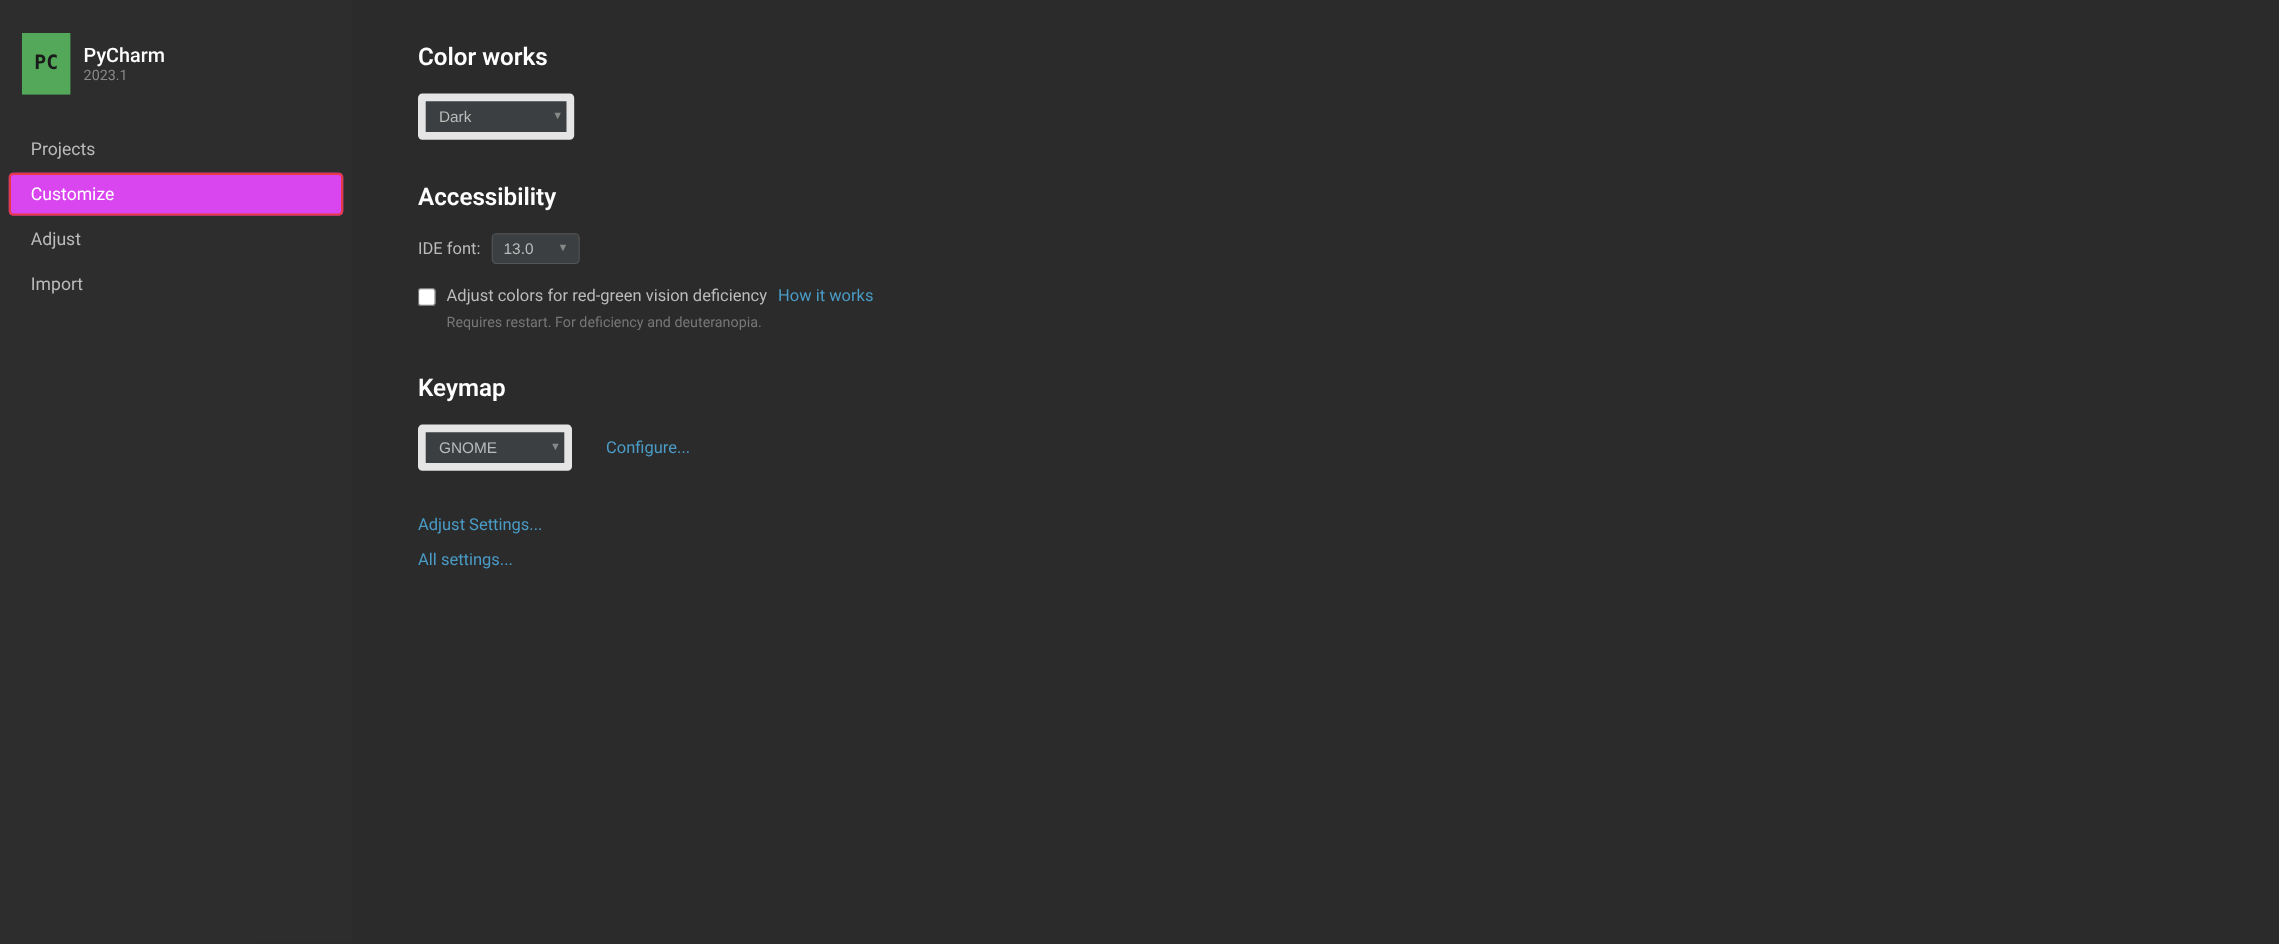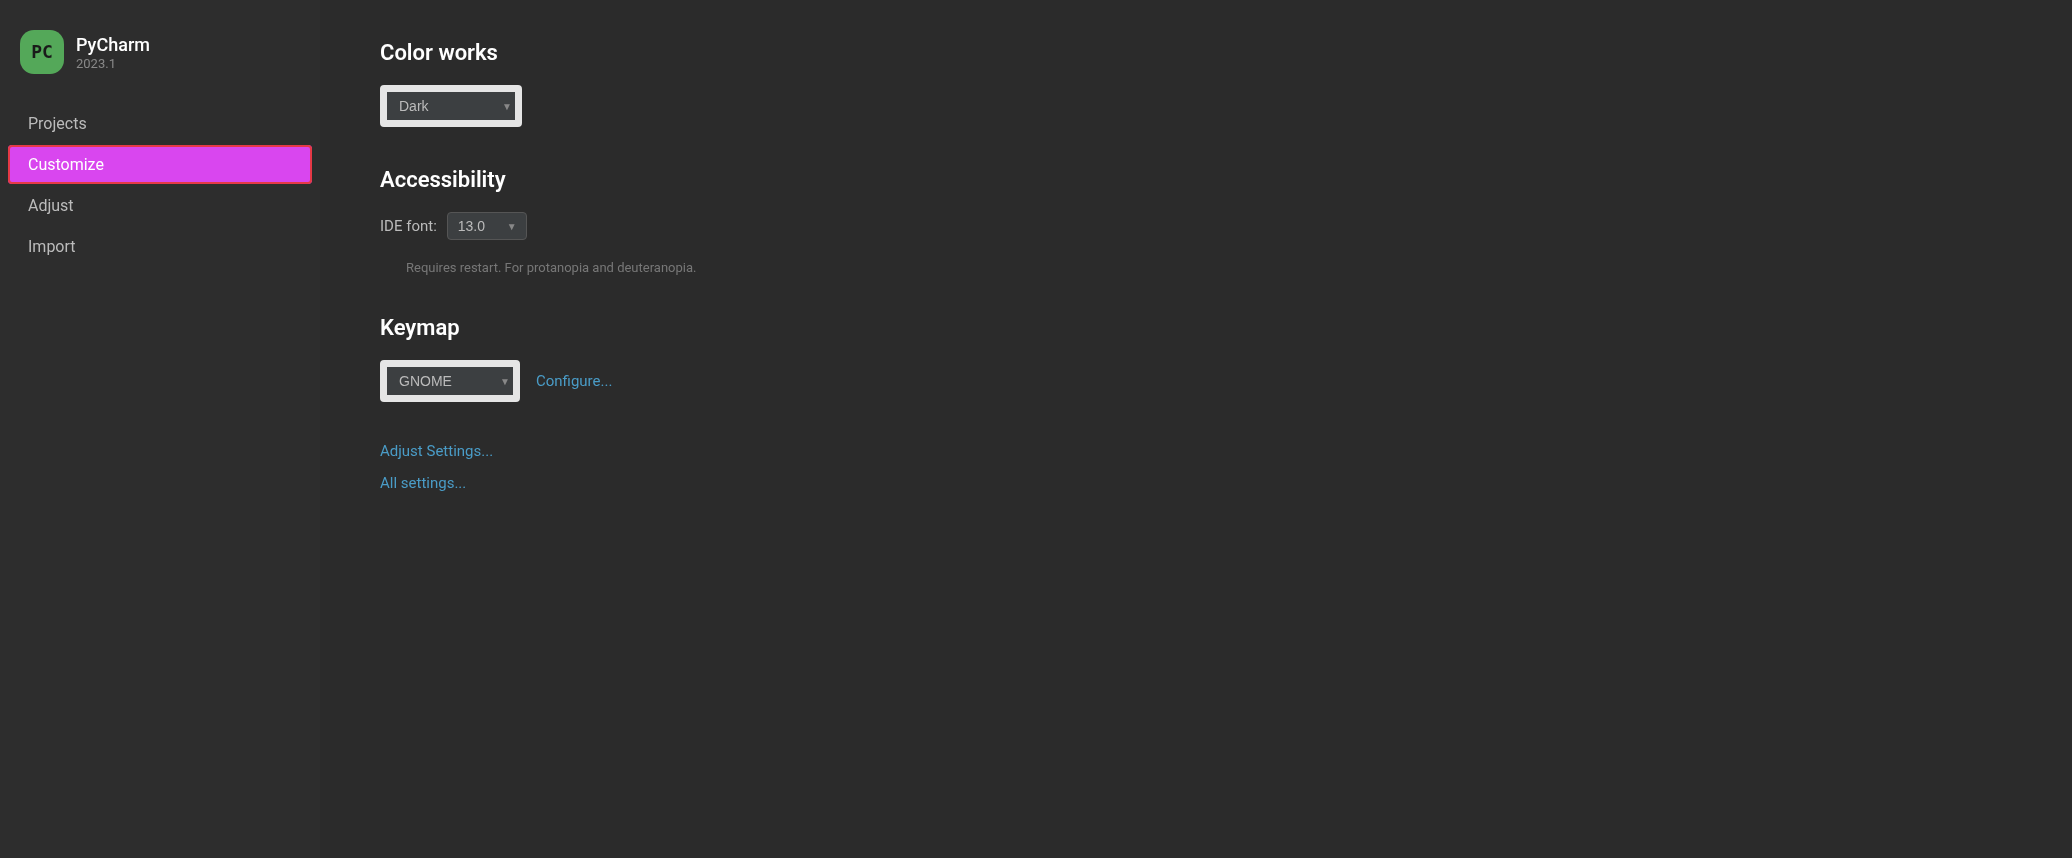--- a/index.html
+++ b/index.html
@@ -32,23 +32,23 @@
 
     .sidebar-logo-area {
       display: flex;
       align-items: center;
       padding: 10px 20px 30px 20px;
       gap: 12px;
     }
 
     .logo-icon {
       width: 44px;
-      height: 44px;
+      height: 56px;
       background-color: #54a859;
-      border-radius: 14px;
+      border-radius: 0;
       display: flex;
       align-items: center;
       justify-content: center;
       flex-shrink: 0;
     }
 
     .logo-icon-inner {
       color: #1a1a1a;
       font-weight: bold;
       font-size: 18px;
@@ -212,21 +212,21 @@
       color: #777777;
       font-size: 13px;
       margin-left: 26px;
       margin-top: 4px;
     }
 
     
     .keymap-row {
       display: flex;
       align-items: center;
-      gap: 16px;
+      gap: 31px;
       margin-bottom: 30px;
     }
 
     .bottom-links {
       display: flex;
       flex-direction: column;
       gap: 14px;
       margin-top: 10px;
     }
   </style>
@@ -278,21 +278,26 @@
           <option>12.0</option>
           <option selected="">13.0</option>
           <option>14.0</option>
           <option>16.0</option>
           <option>18.0</option>
         </select>
         <span class="select-arrow">▼</span>
       </div>
     </div>
 
-    <div class="hint-text">Requires restart. For protanopia and deuteranopia.</div>
+    <div class="checkbox-row">
+      <input type="checkbox" class="checkbox-control" style="">
+      <span class="checkbox-label">Adjust colors for red-green vision deficiency</span>
+      <a class="link-text">How it works</a>
+    </div>
+    <div class="hint-text">Requires restart. For deficiency and deuteranopia.</div>
   </div>
 
   <div class="section">
     <div class="section-title">Keymap</div>
 
     <div class="keymap-row">
       <div class="select-wrapper">
         <select class="select-control">
           <option selected="">GNOME</option>
           <option>Default</option>

